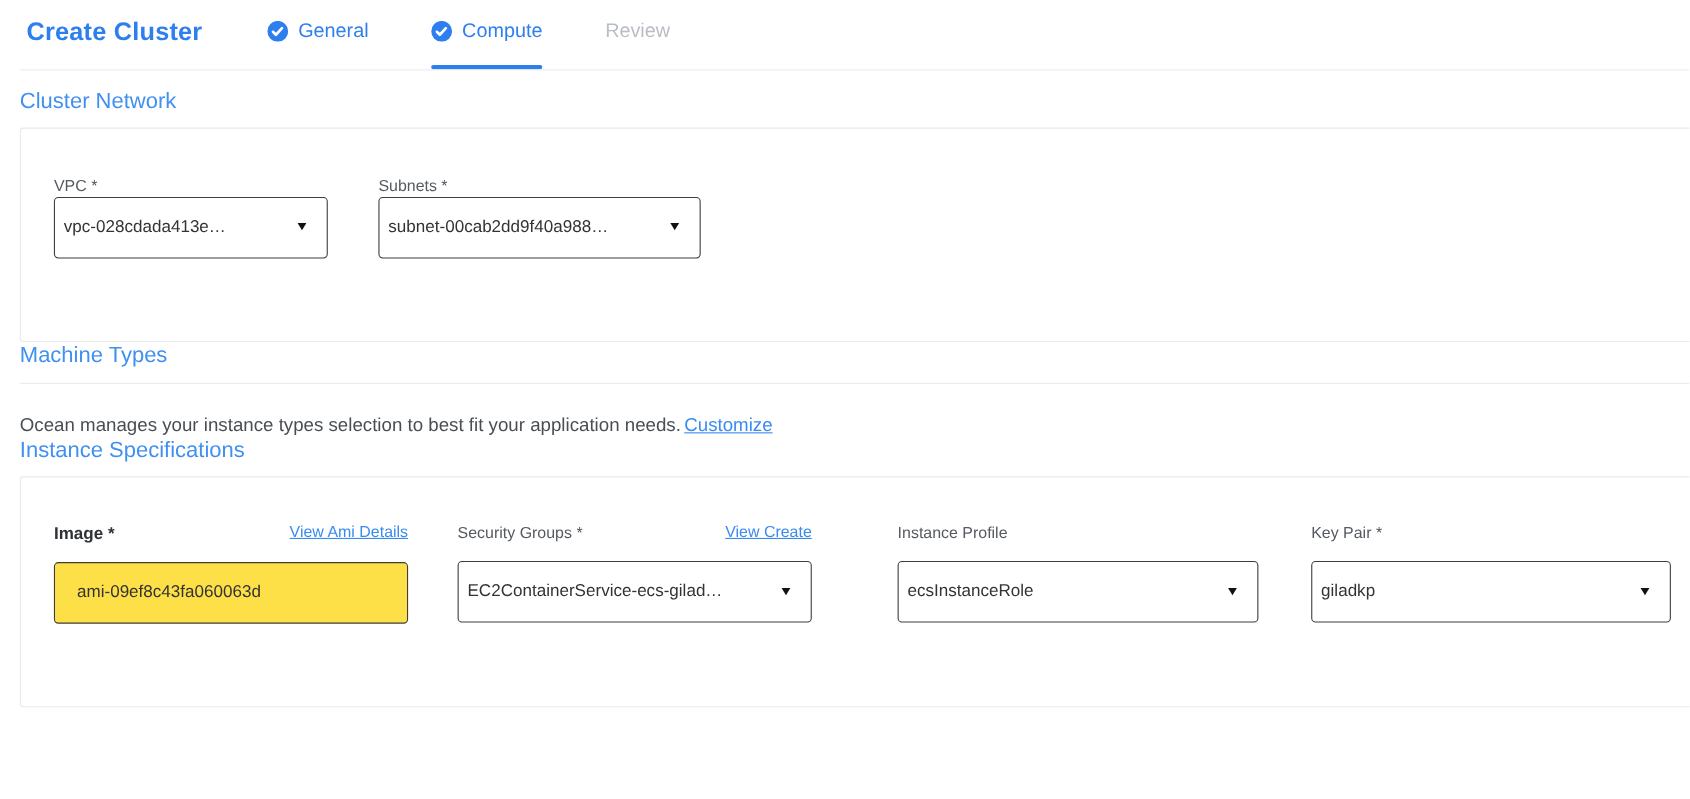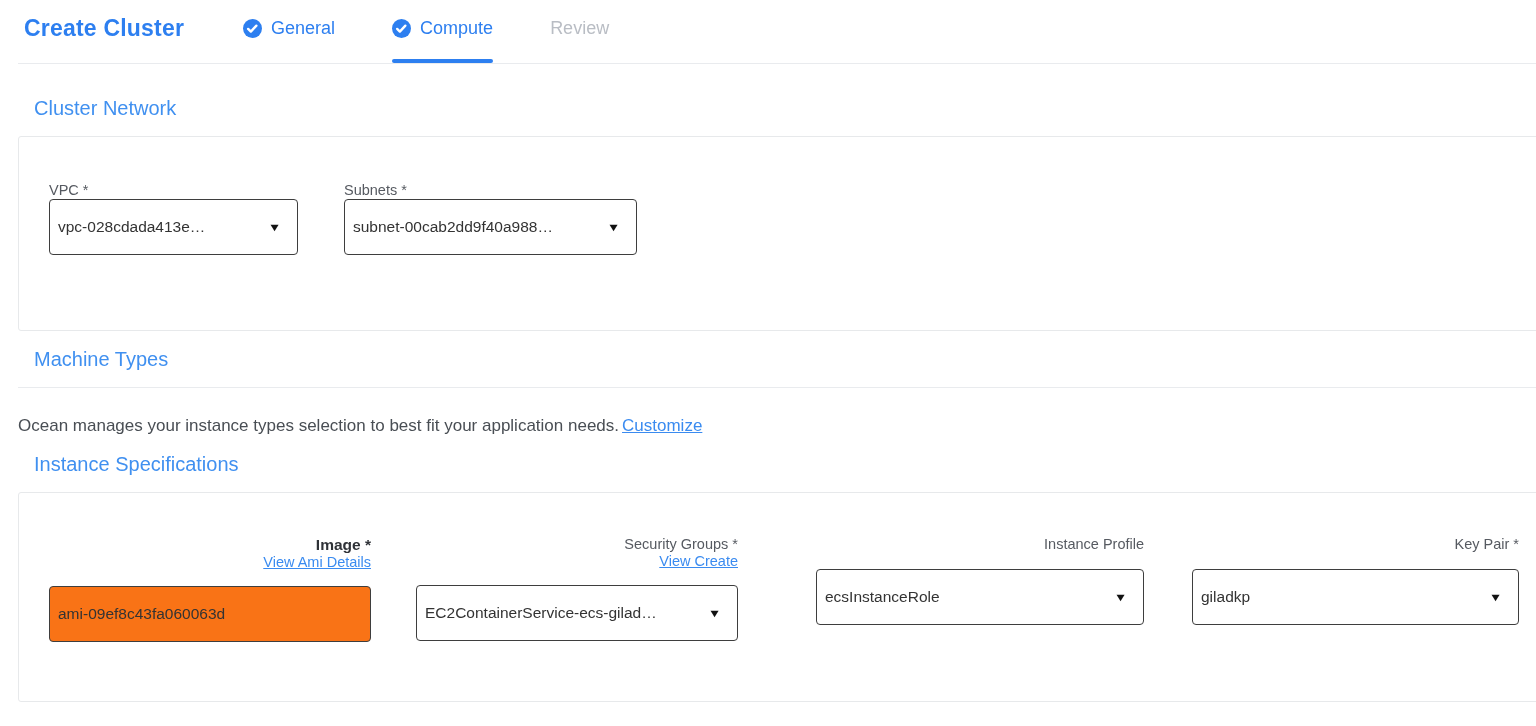--- a/index.html
+++ b/index.html
@@ -32,21 +32,21 @@
   .check-badge { width: 19px; height: 19px; display: inline-block; }
   .tabs-divider {
     position: absolute; left: 18px; right: 0; top: 63px;
     height: 1px; background: #e9ebee;
   }
 
   
   .content { padding-left: 18px; }
   h2.section-heading {
     font-size: 20px; font-weight: 400; color: #4090f0;
-    margin: 16px; line-height: 1.2;
+    margin: 0; line-height: 1.2;
   }
   .heading-cluster-network { margin-top: 57px; }
   .heading-machine-types   { margin-top: 60px; }
   .heading-instance-specs  { margin-top: 37px; }
 
   .card {
     margin-top: 12px; margin-right: -12px;
     background: #fff;
     border: 1px solid #e7e9eb;
     border-radius: 3px;
@@ -54,42 +54,41 @@
   .card-network { height: 195px; padding: 44px 0 0 30px; }
   .card-specs   { height: 210px; padding: 42px 0 0 30px; }
 
   .fields-row { display: flex; }
   .field-label {
     font-size: 14.5px; color: #565a61; line-height: 1.25;
     margin-bottom: 0; white-space: nowrap;
   }
   .field-label.strong { font-weight: 700; color: #2f3237; font-size: 15.5px; }
   .label-row {
-    display: flex; justify-content: space-between; align-items: flex-end;
+    display: flex; justify-content: space-between; align-items: flex-start;
     margin-bottom: 16px;
-    flex-direction: column;
   }
   .label-row .field-label { margin-bottom: 0; }
 
   .select {
     position: relative; height: 56px;
     border: 1.5px solid #3e3e3e; border-radius: 4px; background: #fff;
     display: flex; align-items: center;
     padding: 0 42px 0 8px;
     font-size: 15.5px; color: #333; cursor: pointer;
     white-space: nowrap; overflow: hidden;
   }
   .select .arrow {
     position: absolute; right: 17px; top: 50%; transform: translateY(-50%) scaleX(1.25);
     font-size: 11px; color: #111; line-height: 1;
   }
   .text-input {
     height: 56px; width: 100%;
-    border: 1.5px solid #3e3e3e; border-radius: 4px; background: #f97316;
-    padding: 0 14px 0 8px; font-size: 15.5px; color: #333;
+    border: 1.5px solid #3e3e3e; border-radius: 4px; background: #fde047;
+    padding: 0 14px 0 20px; font-size: 15.5px; color: #333;
     font-family: "Liberation Sans", sans-serif; outline: none;
   }
 
   
   .col-vpc { width: 249px; }
   .col-subnets { width: 293px; margin-left: 46px; }
 
   
   .col-image { width: 322px; }
   .col-sg    { width: 322px; margin-left: 45px; }

